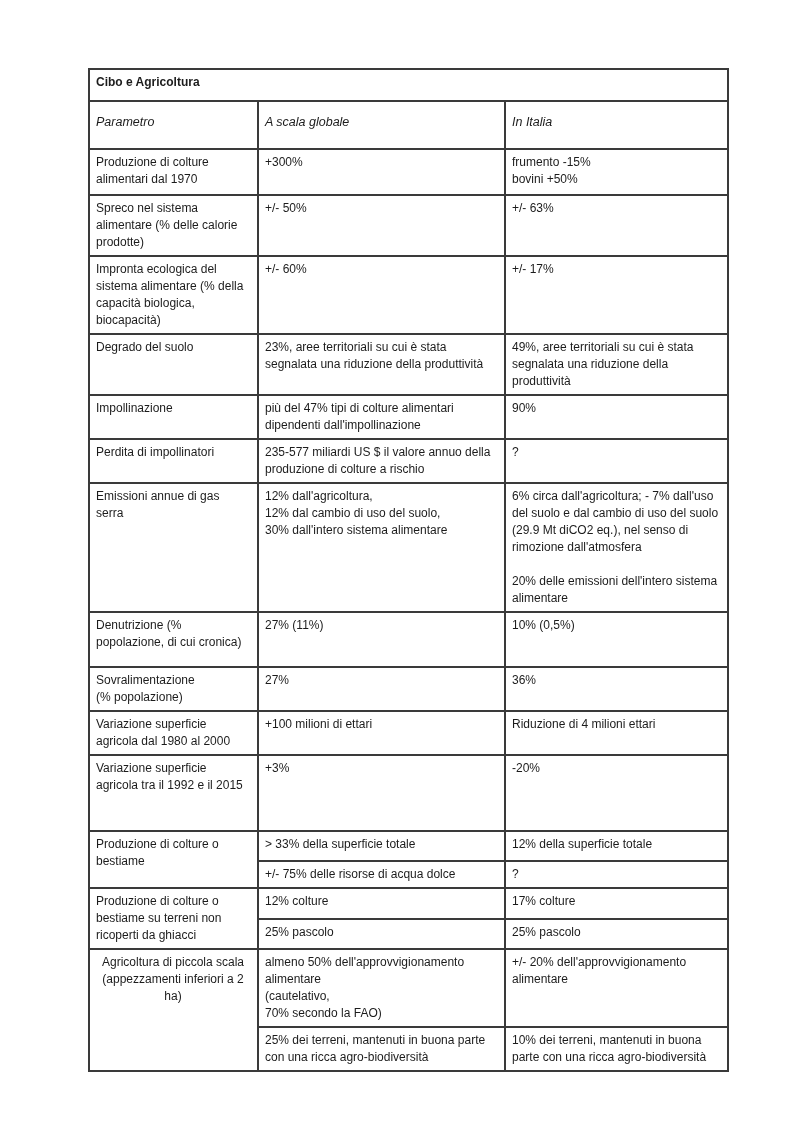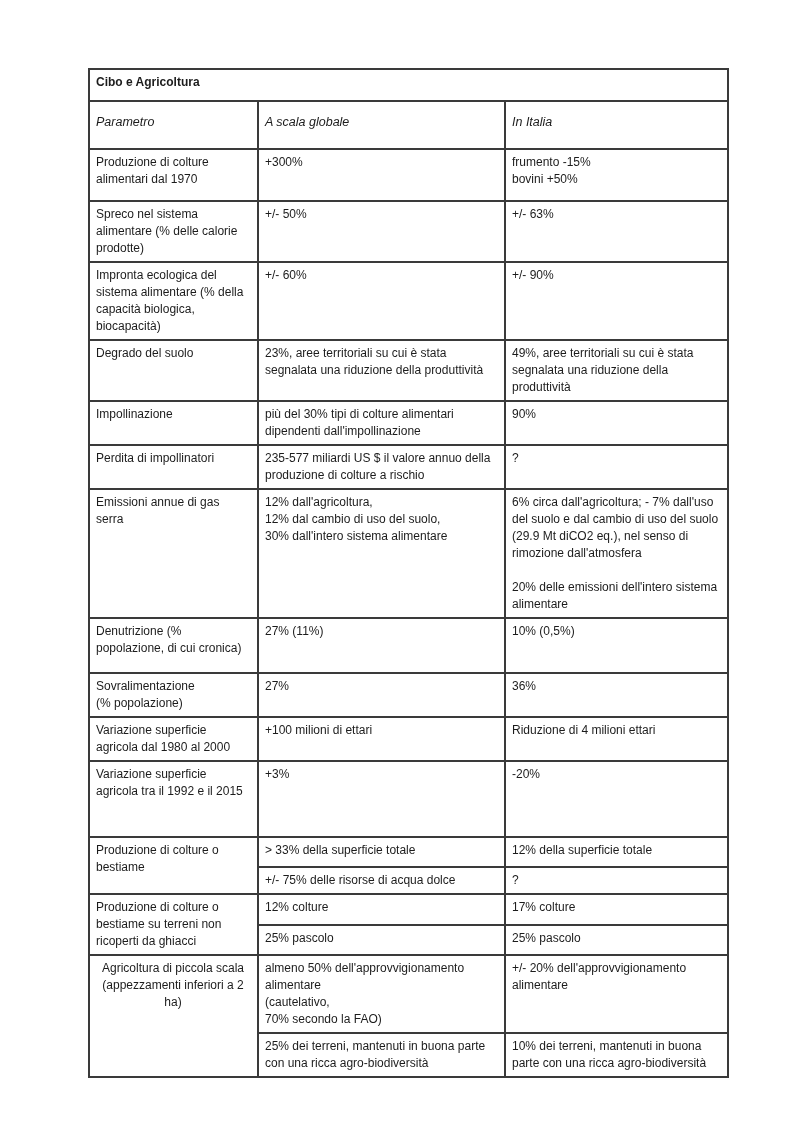--- a/index.html
+++ b/index.html
@@ -61,48 +61,48 @@
         <tr style="height:32px">
       <td colspan="3" class="title-cell">Cibo e Agricoltura</td>
     </tr>
 
     <tr class="header-row" style="height:48px">
       <td>Parametro</td>
       <td>A scala globale</td>
       <td>In Italia</td>
     </tr>
 
-    <tr style="height:52px">
+    <tr style="height:46px">
       <td>Produzione di colture alimentari dal 1970</td>
       <td>+300%</td>
       <td>frumento -15%
 bovini +50%</td>
     </tr>
 
     <tr style="height:54px">
       <td>Spreco nel sistema alimentare (% delle calorie prodotte)</td>
       <td>+/- 50%</td>
       <td>+/- 63%</td>
     </tr>
 
     <tr style="height:72px">
       <td>Impronta ecologica del sistema alimentare (% della capacità biologica, biocapacità)</td>
       <td>+/- 60%</td>
-      <td>+/- 90%</td>
+      <td>+/- 17%</td>
     </tr>
 
     <tr style="height:58px">
       <td>Degrado del suolo</td>
       <td>23%, aree territoriali su cui è stata segnalata una riduzione della produttività</td>
       <td>49%, aree territoriali su cui è stata segnalata una riduzione della produttività</td>
     </tr>
 
     <tr style="height:42px">
       <td>Impollinazione</td>
-      <td>più del 30% tipi di colture alimentari dipendenti dall'impollinazione</td>
+      <td>più del 47% tipi di colture alimentari dipendenti dall'impollinazione</td>
       <td>90%</td>
     </tr>
 
     <tr style="height:42px">
       <td>Perdita di impollinatori</td>
       <td>235-577 miliardi US $ il valore annuo della produzione di colture a rischio</td>
       <td>?</td>
     </tr>
 
     <tr style="height:110px">

